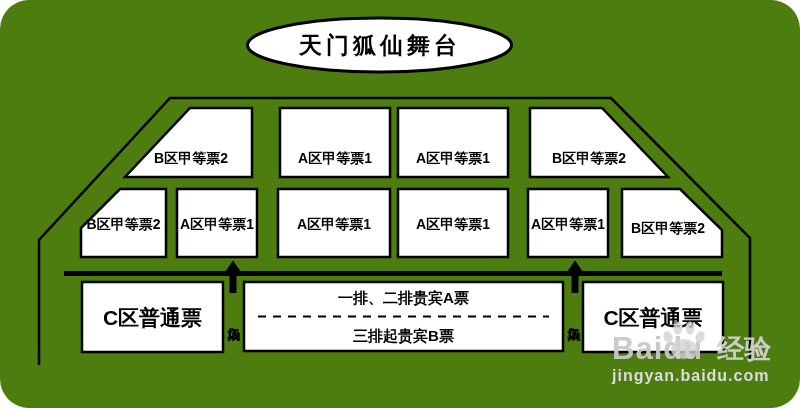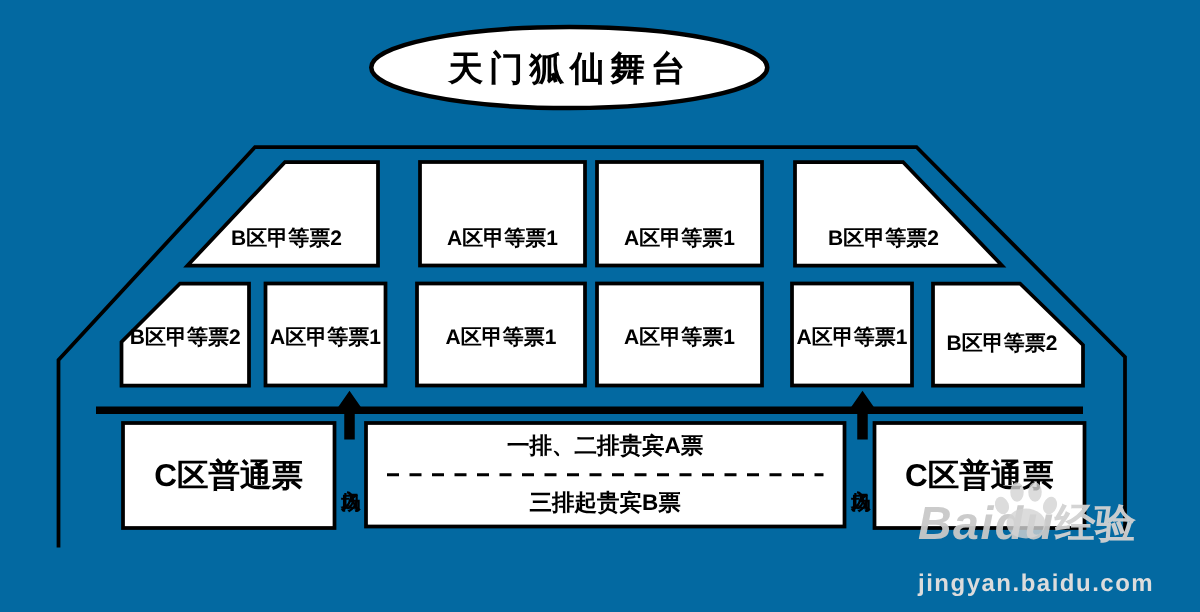--- a/index.html
+++ b/index.html
@@ -1,31 +1,31 @@
 <!DOCTYPE html>
 <html><head>
 <meta charset="utf-8">
 <style>
   html,body{margin:0;padding:0;background:#ffffff;}
-  #page{position:relative;width:800px;height:408px;background:#0369a1;overflow:hidden;
-        font-family:"Liberation Sans",sans-serif;}
+  #page{position:relative;width:800px;height:408px;background:#4d7c0f;overflow:hidden;
+        font-family:"Liberation Sans",sans-serif;border-radius:29px;}
   #shapes{position:absolute;left:0;top:0;width:800px;height:408px;}
   .label{position:absolute;display:flex;align-items:center;justify-content:center;
          font-weight:bold;color:#000;white-space:nowrap;line-height:1;}
   .seat-label{font-size:14px;text-align:center;}
   .stage-label{font-size:23px;letter-spacing:4px;}
   .vip-label{font-size:15px;}
   .c-label{font-size:21px;}
   .entrance-label{font-size:13px;writing-mode:vertical-rl;text-orientation:upright;
                   letter-spacing:2px;display:flex;align-items:center;justify-content:center;}
   .watermark-row{position:absolute;left:612px;top:331px;display:flex;align-items:center;
                  opacity:0.95;}
-  .wm-brand{font-size:31px;font-weight:bold;color:#c9c9c9;letter-spacing:1px;font-style:italic;}
-  .wm-suffix{font-size:27px;font-weight:bold;color:#d2d2d2;}
-  .wm-url{position:absolute;left:612px;top:381px;font-size:16px;font-weight:bold;
+  .wm-brand{font-size:31px;font-weight:bold;color:#c9c9c9;letter-spacing:1px;}
+  .wm-suffix{font-size:27px;font-weight:bold;color:#d2d2d2;margin-left:14px;}
+  .wm-url{position:absolute;left:612px;top:367px;font-size:16px;font-weight:bold;
           color:#dcdcdc;letter-spacing:1px;}
   .paw{position:absolute;left:660px;top:320px;opacity:0.8;}
 </style>
 </head>
 <body>
 
 <div id="page">
 
   <svg id="shapes" viewBox="0 0 800 408">
 

